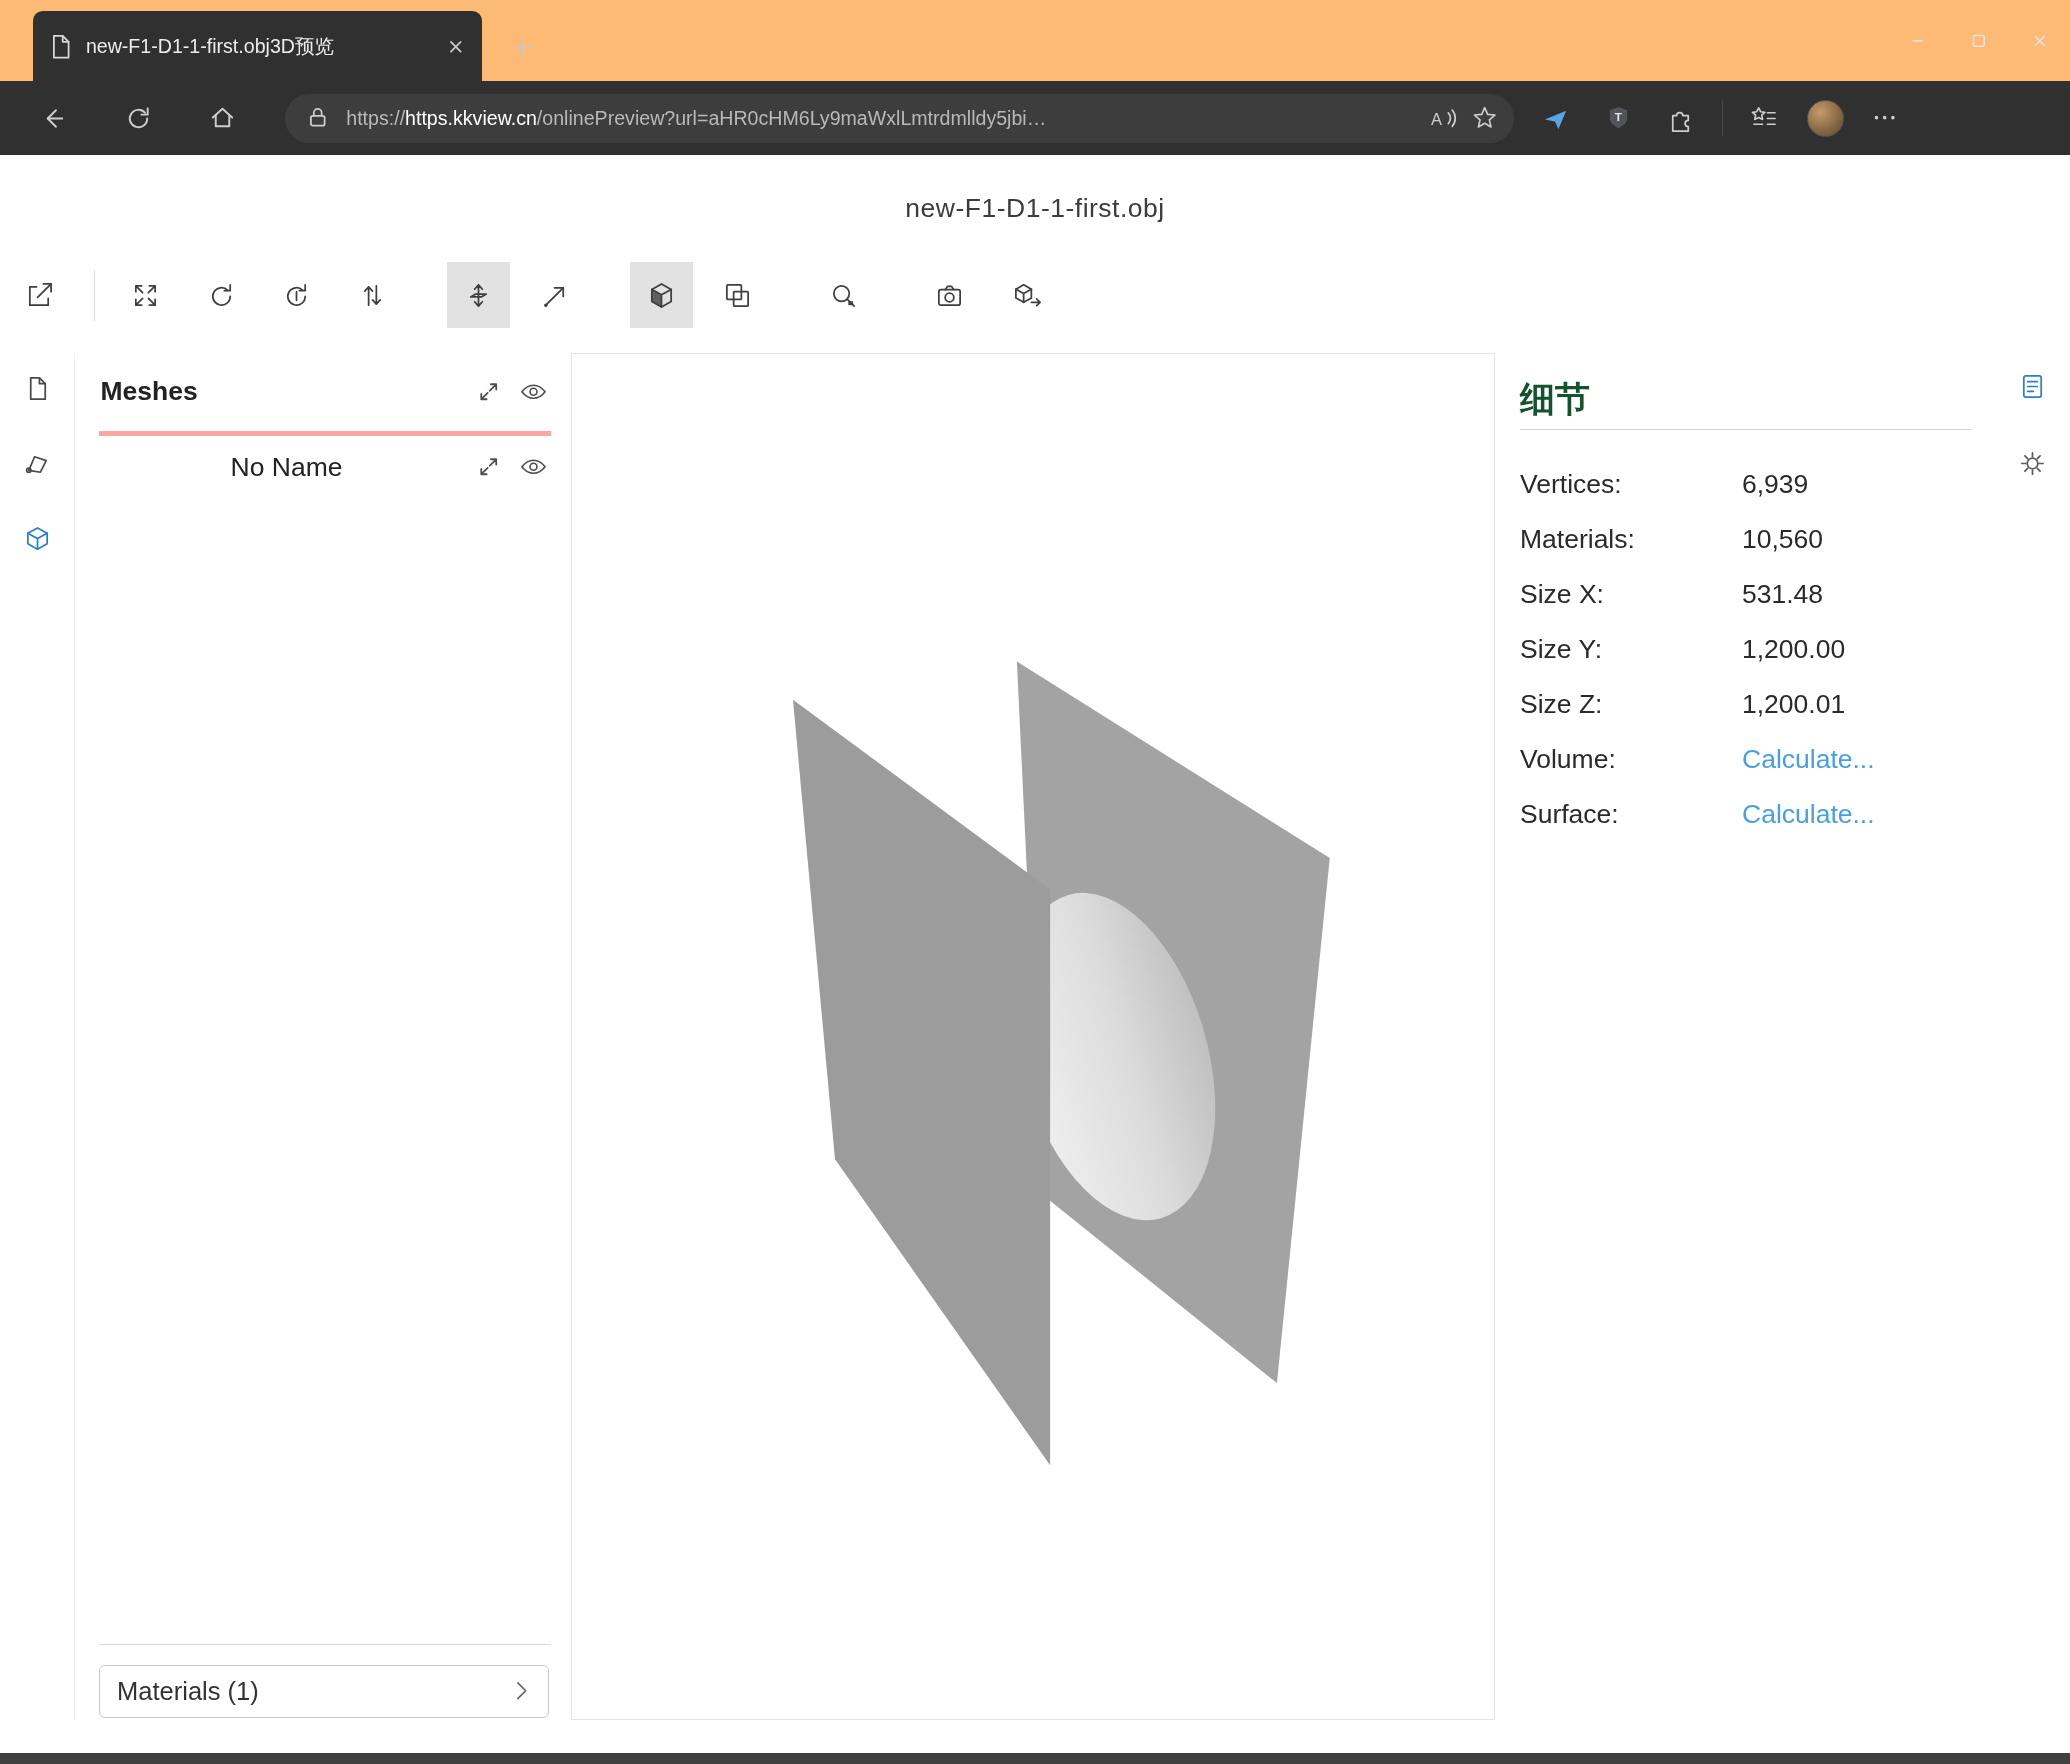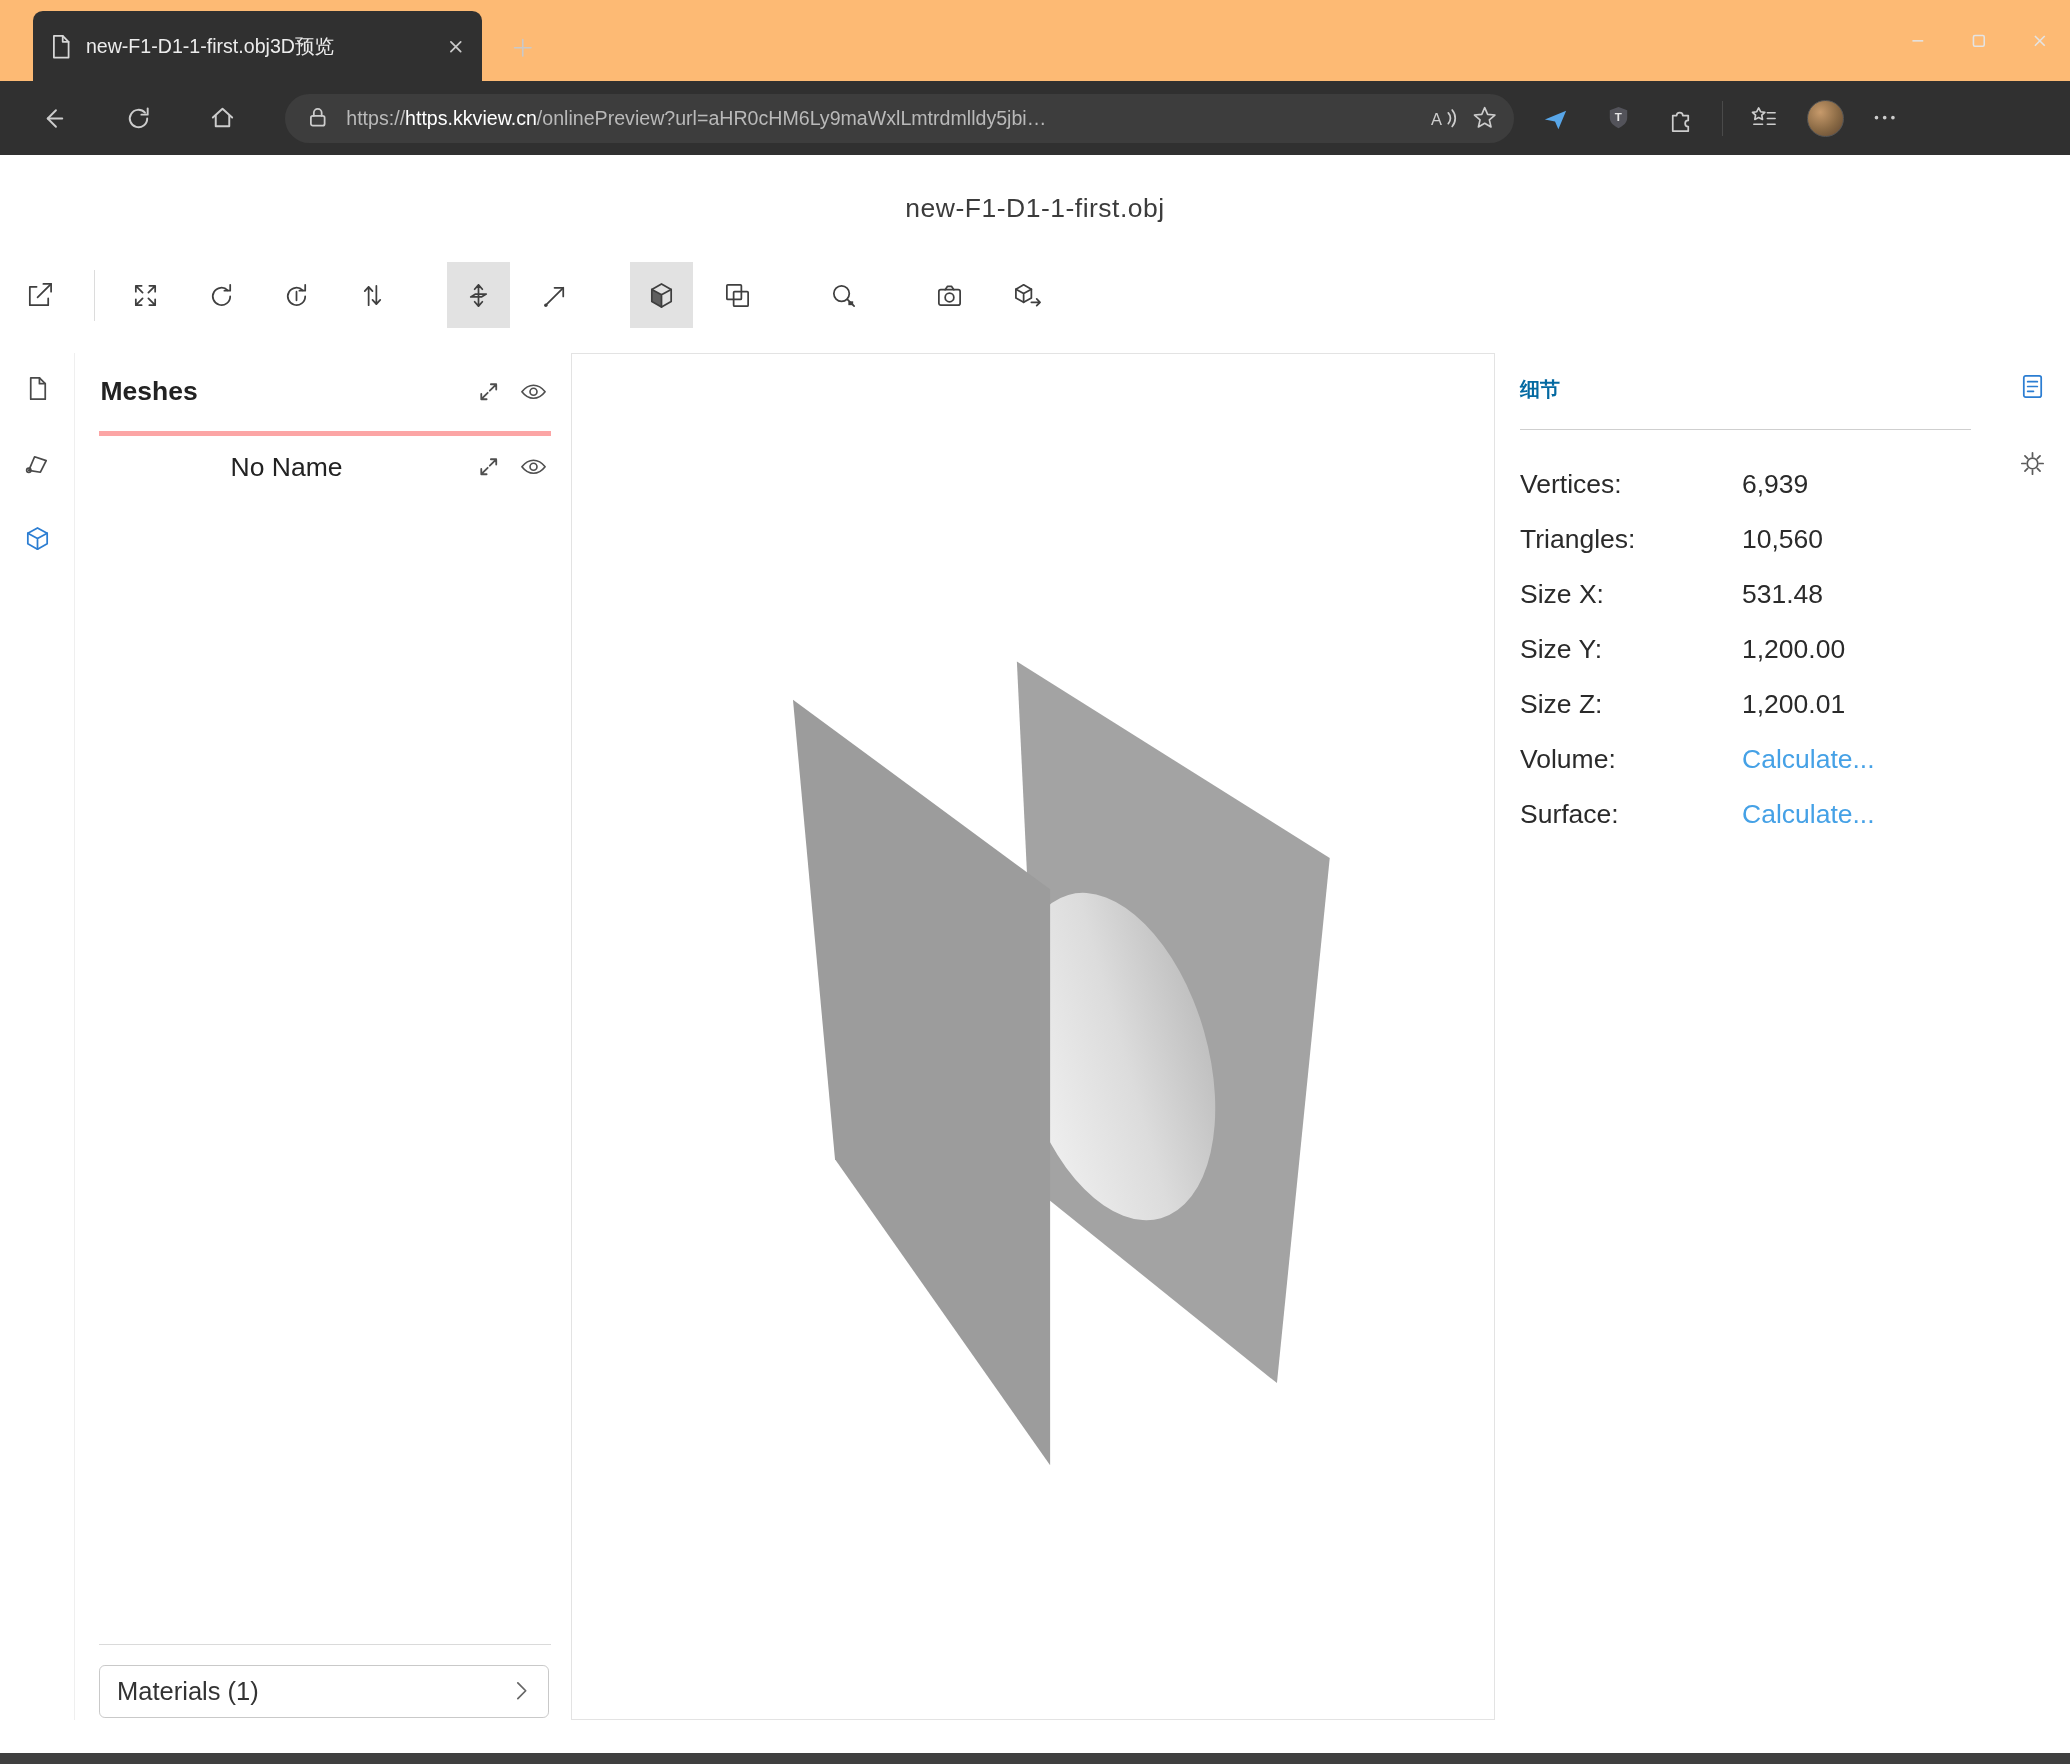--- a/index.html
+++ b/index.html
@@ -77,21 +77,21 @@
                    border: 1px solid #c9c9c9; border-radius: 5.9px; background: #fff;
                    display: flex; align-items: center; padding: 0 13.7px 0 17.6px;
                    font-size: 25.5px; color: #333; }
   .materials-btn .grow { flex: 1; }
 
   .viewport { position: absolute; left: 571px; top: 0; width: 924px; height: 1367px;
               border: 1px solid #e3e3e3; background: #fff; }
   .scene { width: 100%; height: 100%; display: block; }
 
   .right-panel { position: absolute; left: 1520px; top: 0; width: 451px; }
-  .details-title { font-size: 20px; font-weight: 700; color: #0369a1; padding-top: 23.5px;
+  .details-title { font-size: 35px; font-weight: 700; color: #14532d; padding-top: 23.5px;
                    height: 76px; }
   .details-divider { border-top: 1px solid #cfcfcf; }
   .details-rows { margin-top: 27.4px; }
   .details-row { display: flex; height: 55px; align-items: center; font-size: 26.5px;
                  color: #2a2a2a; }
   .details-row .label { width: 222px; }
   .details-row .value.link { color: #45a1e6; cursor: pointer; }
 
   .right-rail { position: absolute; right: 0; top: 0; width: 76px; height: 1367px; }
   .rail2-btn { position: absolute; left: 16.7px; width: 43px; height: 43px; display: flex;
@@ -439,21 +439,21 @@
 
     <div class="right-panel">
       <div class="details-title">细节</div>
       <div class="details-divider"></div>
       <div class="details-rows">
         <div class="details-row">
           <span class="label">Vertices:</span>
           <span class="value">6,939</span>
         </div>
         <div class="details-row">
-          <span class="label">Triangles:</span>
+          <span class="label">Materials:</span>
           <span class="value">10,560</span>
         </div>
         <div class="details-row">
           <span class="label">Size X:</span>
           <span class="value">531.48</span>
         </div>
         <div class="details-row">
           <span class="label">Size Y:</span>
           <span class="value">1,200.00</span>
         </div>

